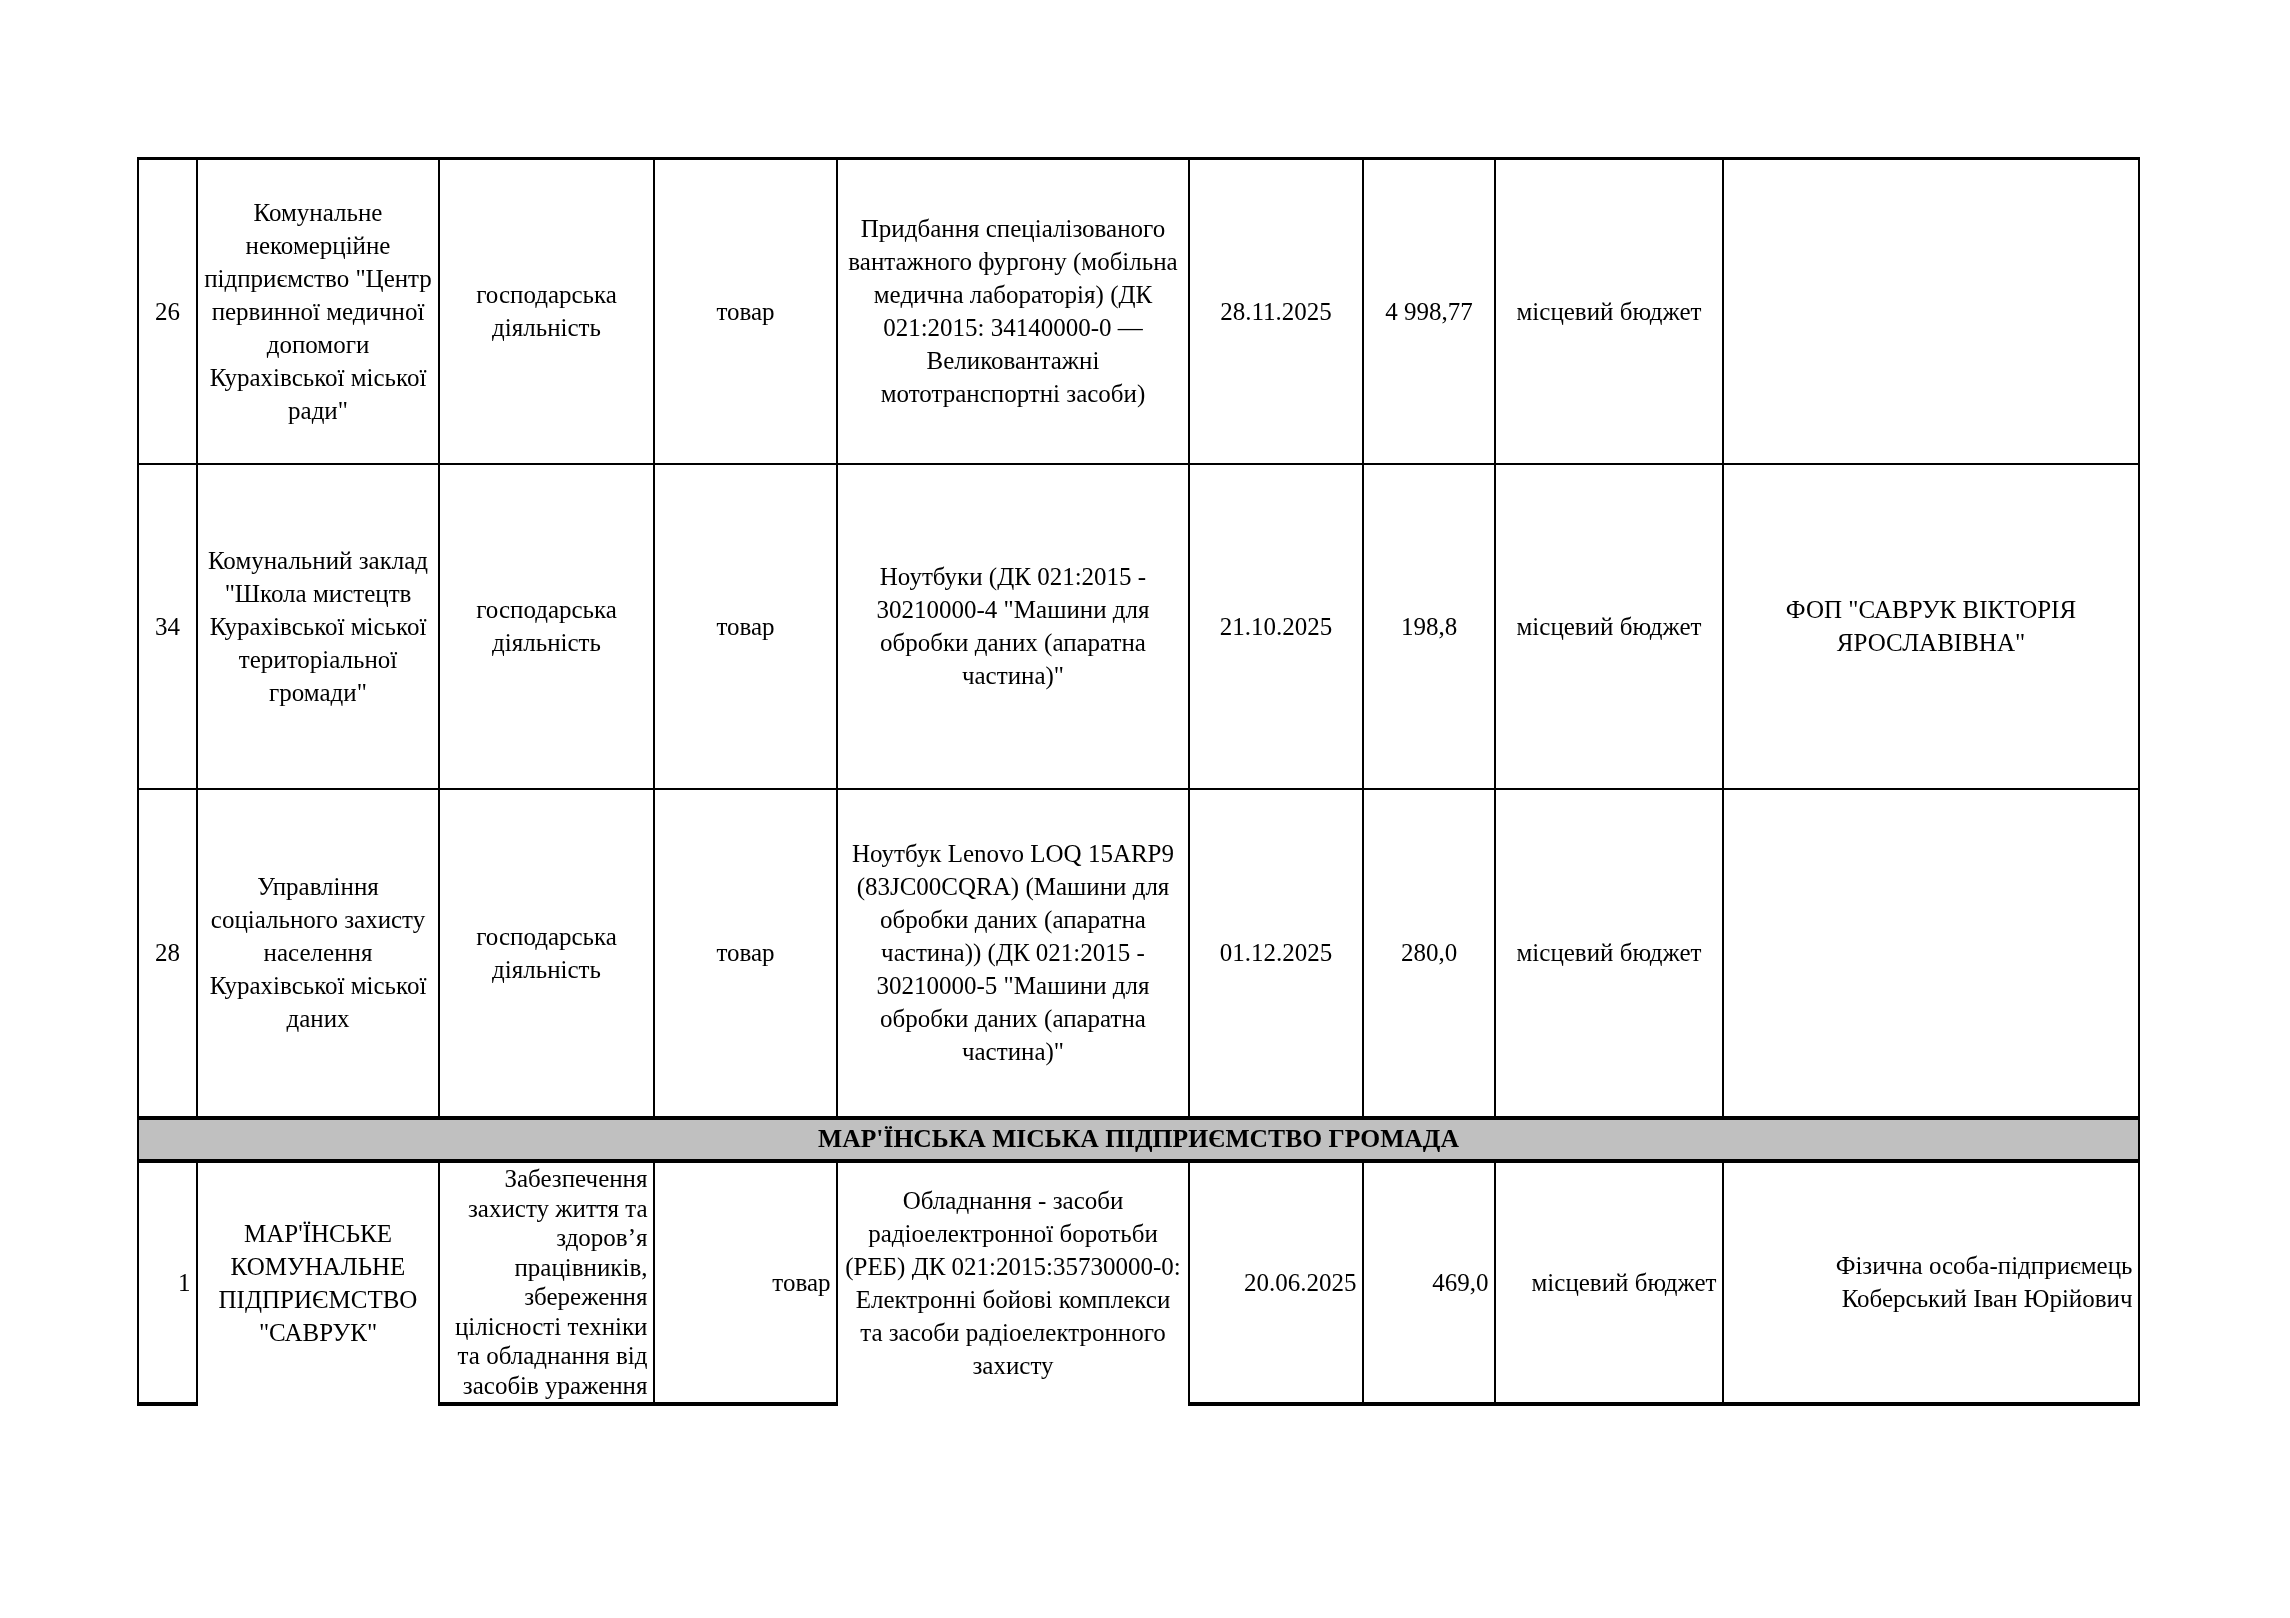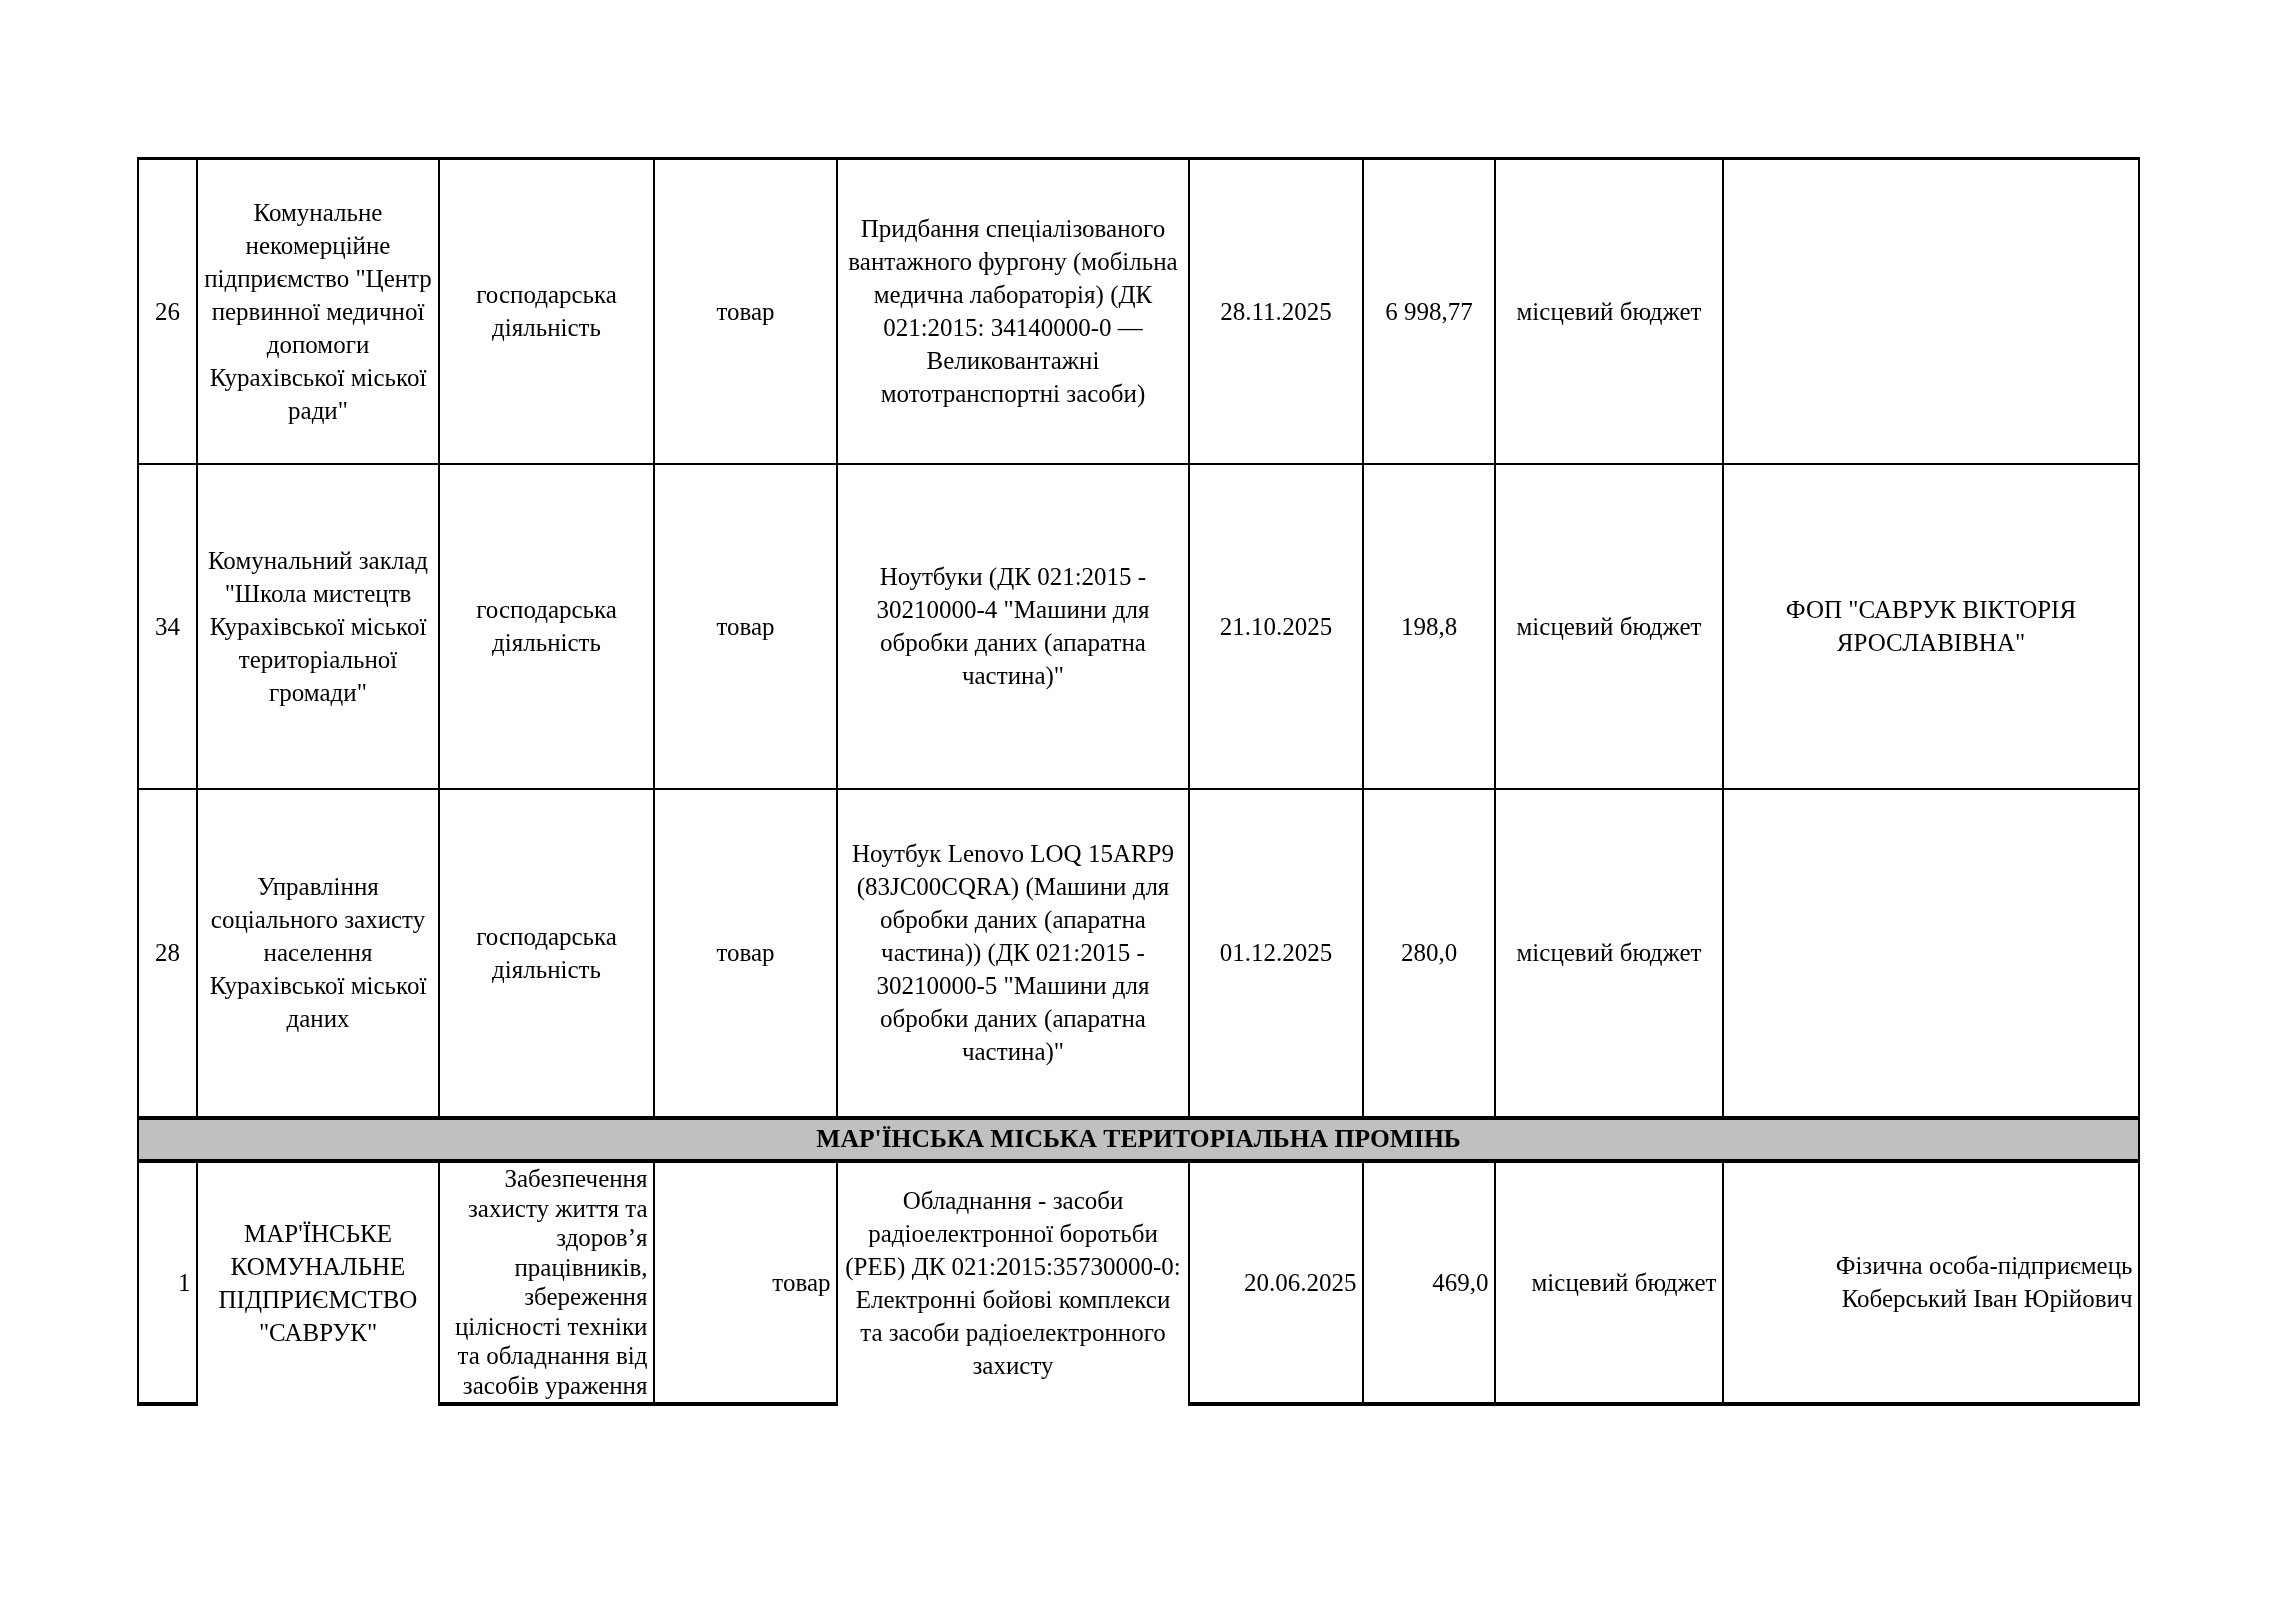--- a/index.html
+++ b/index.html
@@ -71,21 +71,21 @@
     </colgroup>
 
     <tbody>
         <tr class="row-26">
       <td>26</td>
       <td>Комунальне некомерційне підприємство "Центр первинної медичної допомоги Курахівської міської ради"</td>
       <td>господарська діяльність</td>
       <td>товар</td>
       <td>Придбання спеціалізованого вантажного фургону (мобільна медична лабораторія) (ДК 021:2015: 34140000-0 — Великовантажні мототранспортні засоби)</td>
       <td>28.11.2025</td>
-      <td>6 998,77</td>
+      <td>4 998,77</td>
       <td>місцевий бюджет</td>
       <td></td>
     </tr>
 
     <tr class="row-27">
       <td>34</td>
       <td>Комунальний заклад "Школа мистецтв Курахівської міської територіальної громади"</td>
       <td>господарська діяльність</td>
       <td>товар</td>
       <td>Ноутбуки (ДК 021:2015 - 30210000-4 "Машини для обробки даних (апаратна частина)"</td>
@@ -101,21 +101,21 @@
       <td>господарська діяльність</td>
       <td>товар</td>
       <td>Ноутбук Lenovo LOQ 15ARP9 (83JC00CQRA) (Машини для обробки даних (апаратна частина)) (ДК 021:2015 - 30210000-5 "Машини для обробки даних (апаратна частина)"</td>
       <td>01.12.2025</td>
       <td>280,0</td>
       <td>місцевий бюджет</td>
       <td></td>
     </tr>
 
     <tr class="band-row">
-      <td colspan="9">МАР'ЇНСЬКА МІСЬКА ТЕРИТОРІАЛЬНА ПРОМІНЬ</td>
+      <td colspan="9">МАР'ЇНСЬКА МІСЬКА ПІДПРИЄМСТВО ГРОМАДА</td>
     </tr>
 
     <tr class="row-1">
       <td class="bb">1</td>
       <td class="nb">МАР'ЇНСЬКЕ КОМУНАЛЬНЕ ПІДПРИЄМСТВО "САВРУК"</td>
       <td class="bb cell-activity-top">Забезпечення захисту життя та здоров’я працівників, збереження цілісності техніки та обладнання від засобів ураження</td>
       <td class="bb">товар</td>
       <td class="nb">Обладнання - засоби радіоелектронної боротьби (РЕБ) ДК 021:2015:35730000-0: Електронні бойові комплекси та засоби радіоелектронного захисту</td>
       <td class="bb">20.06.2025</td>
       <td class="bb">469,0</td>

